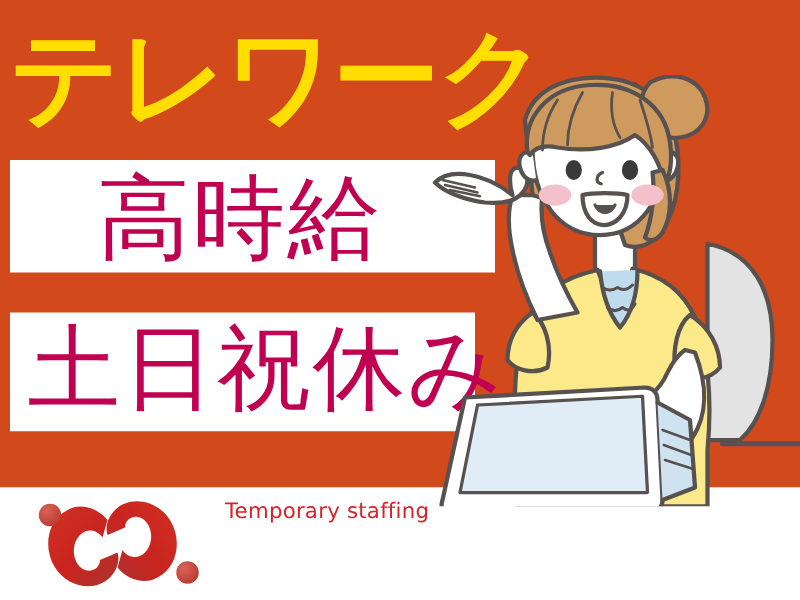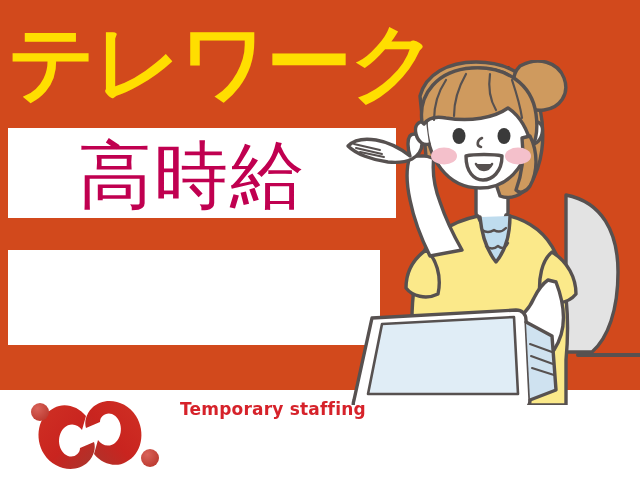--- a/index.html
+++ b/index.html
@@ -106,21 +106,21 @@
     width: 148px;
     height: 78px;
     z-index: 8;
   }
   .brand-tag {
     position: absolute;
     left: 180px;
     top: 399px;
     color: #d6222a;
     font-family: "DejaVu Sans", sans-serif;
-    font-weight: bold;
+    font-weight: normal;
     font-size: 17px;
     letter-spacing: 0.2px;
     white-space: nowrap;
     z-index: 8;
   }
   .brand-name {
     position: absolute;
     left: 180px;
     top: 420px;
     color: #d6222a;
@@ -159,20 +159,21 @@
       <span class="dot" style="left: 48px; top: 46px;"></span>
       <span class="dot" style="left: 60px; top: 38px;"></span>
     </div>
 
   <div class="headline">テレワーク</div>
 
   <div class="bar bar-1"></div>
   <div class="bar-text bar-text-1">高時給</div>
 
   <div class="bar bar-2"></div>
+  <div class="bar-text bar-text-2">土日祝休み</div>
 
   <svg class="illus" viewBox="0 0 310 345">
     <defs>
       <clipPath id="clipAll">
           <rect x="0" y="0" width="310" height="345"></rect>
         </clipPath>
     </defs>
     <g clip-path="url(#clipAll)" stroke="#575150" stroke-width="3.4" stroke-linecap="round" stroke-linejoin="round" fill="none">
 
       <path d="M236 135 C272 142 288 172 288 212 C288 250 278 278 262 292

